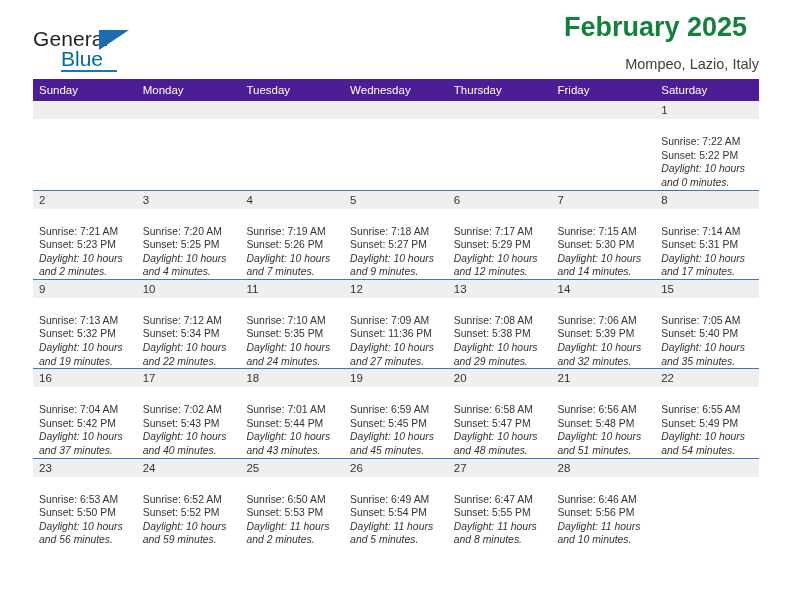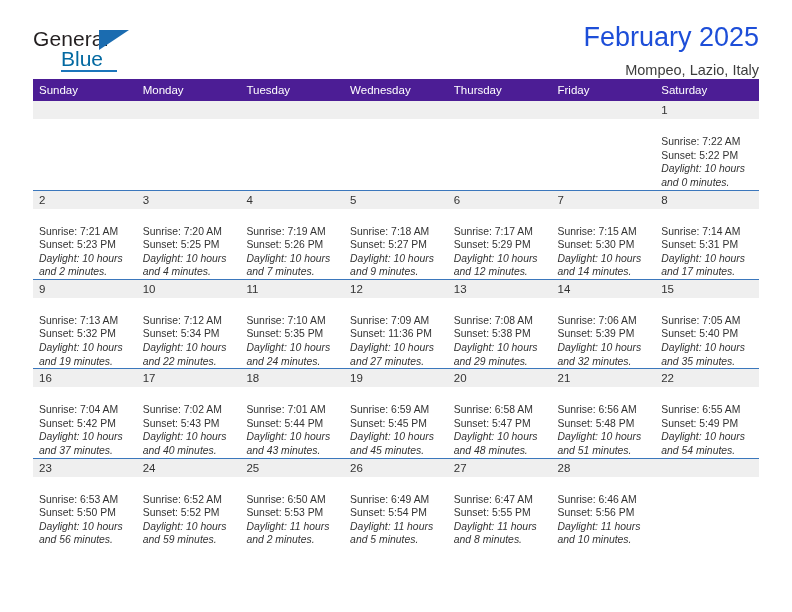--- a/index.html
+++ b/index.html
@@ -18,21 +18,21 @@
     position: relative;
     width: 792px;
     height: 612px;
     box-sizing: border-box;
     padding: 0 33px;
   }
 
   
   .masthead {
     display: flex;
-    align-items: center;
+    align-items: flex-end;
     justify-content: space-between;
     padding-top: 28px;
     height: 74px;
     box-sizing: border-box;
   }
   .logo {
     position: relative;
     width: 112px;
     height: 46px;
     flex: 0 0 auto;
@@ -70,24 +70,24 @@
     background: #1b75bb;
   }
 
   .title-block {
     text-align: right;
     flex: 0 0 auto;
     padding-top: 0px;
   }
   .cal-title {
     font-size: 27px;
-    color: #1d4ed8;
+    color: #15803d;
     line-height: 30px;
-    font-weight: normal;
-    margin: 0;
+    font-weight: bold;
+    margin: 12px;
   }
   .cal-subtitle {
     font-size: 14.5px;
     color: #3d3d3d;
     line-height: 20px;
     margin-top: 8px;
   }
 
   
   .calendar {

